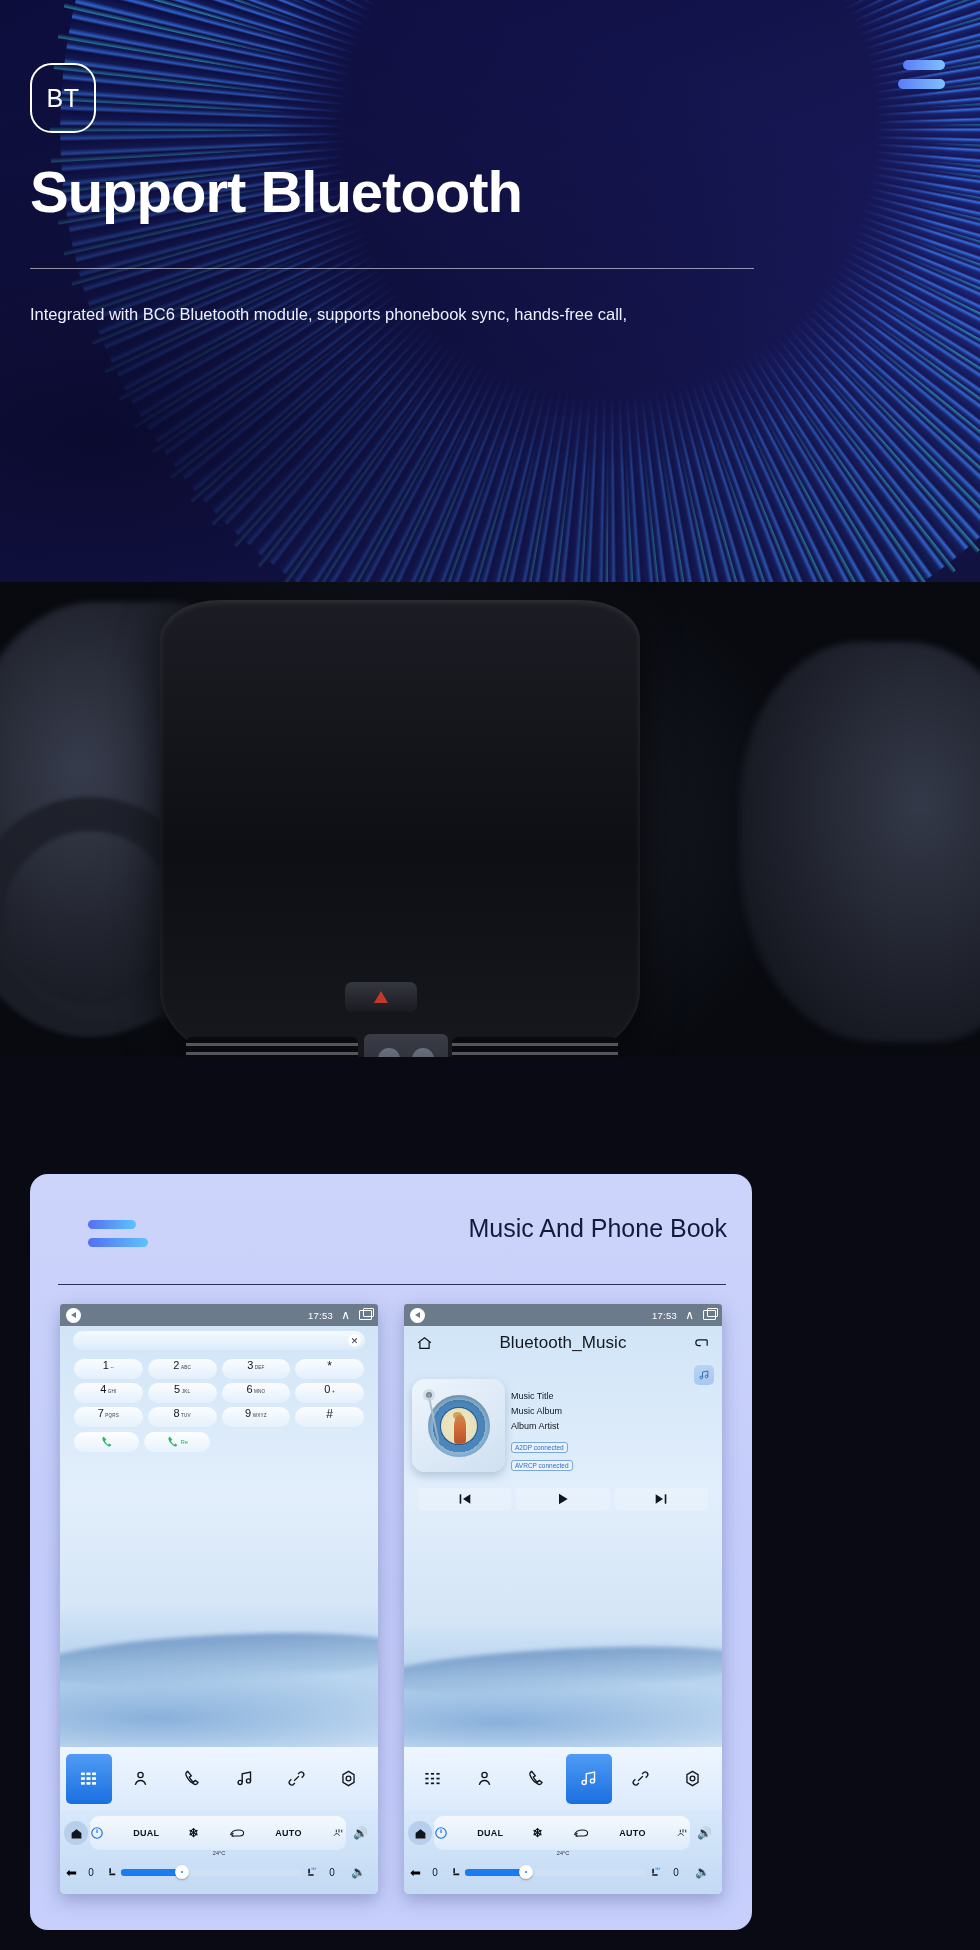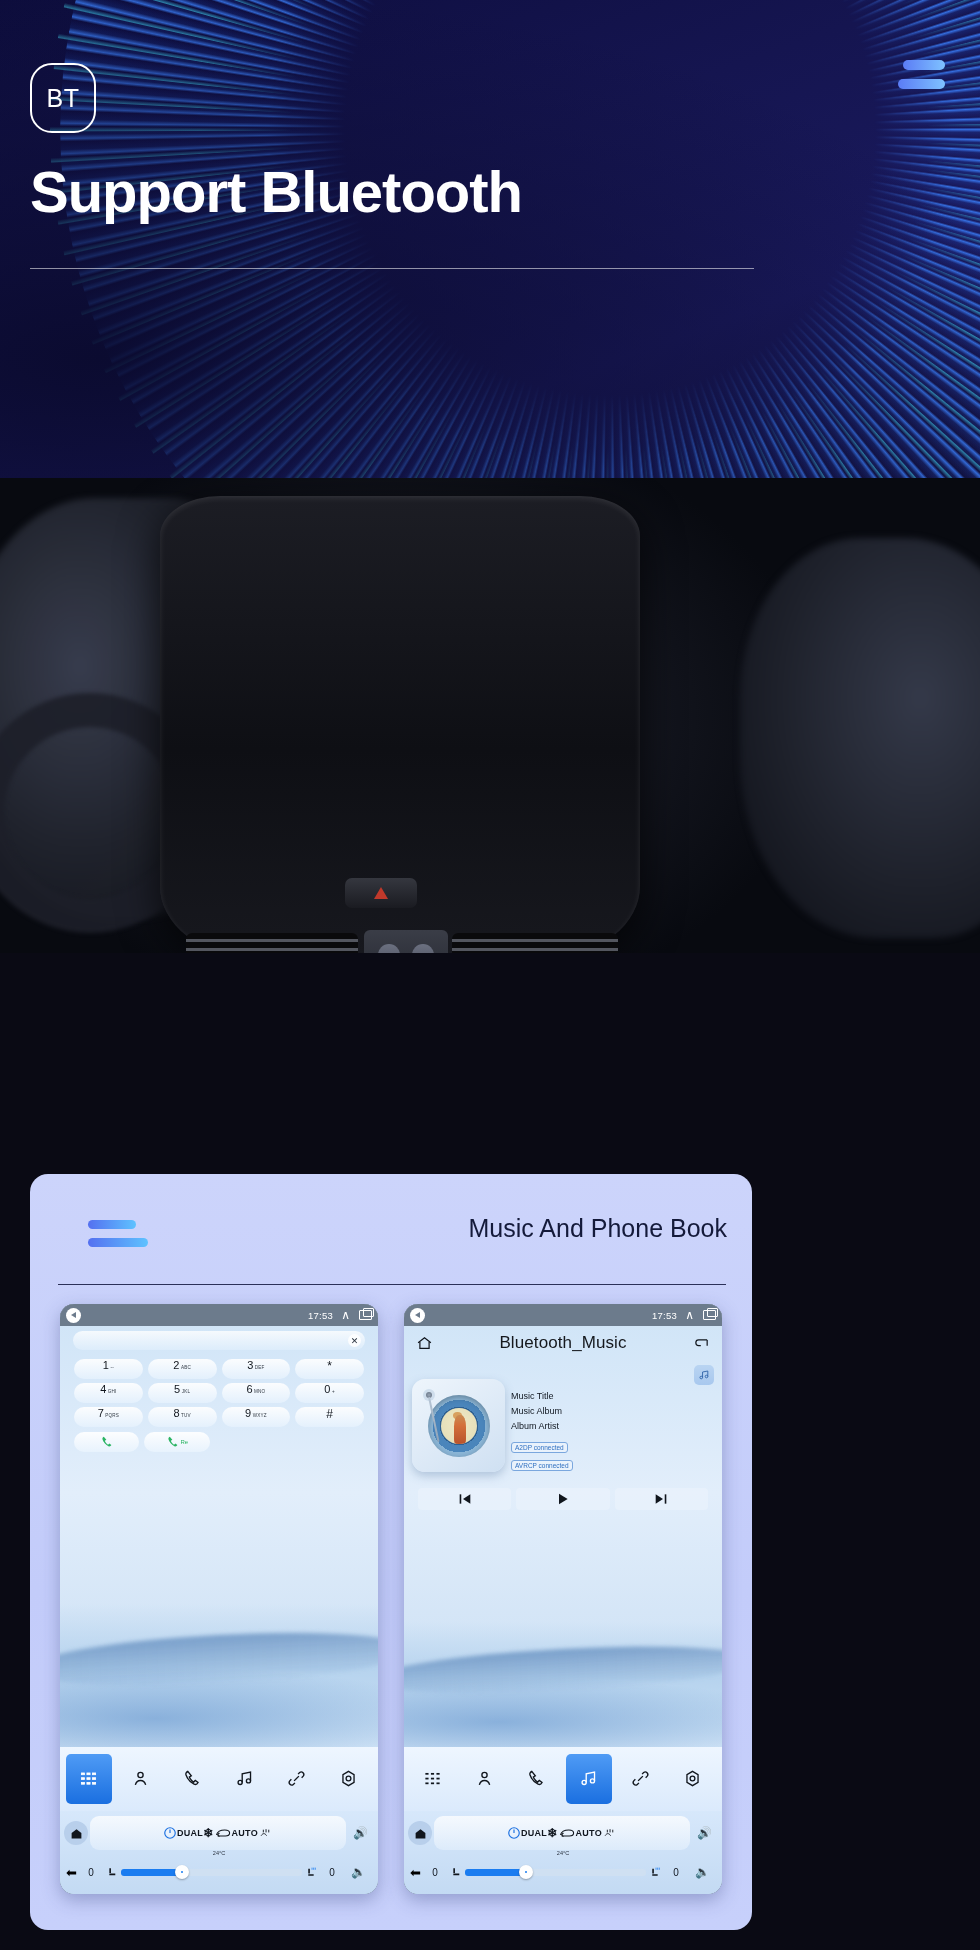--- a/index.html
+++ b/index.html
@@ -7,21 +7,21 @@
     width: 980px; height: 1950px;
     font-family: "Liberation Sans", sans-serif;
     background: #0a0a14;
     overflow: hidden;
     position: relative;
   }
 
   
   .hero {
     position: relative;
-    width: 980px; height: 478px;
+    width: 980px; height: 582px;
     background: linear-gradient(160deg, #0d0d3d 0%, #151550 40%, #1a1a5e 70%, #12123f 100%);
     overflow: hidden;
   }
   .hero-rays {
     position: absolute; top: -420px; right: -180px;
     width: 1100px; height: 1100px;
     border-radius: 50%;
     background:
       repeating-conic-gradient(from 96deg at 50% 50%,
         rgba(40,90,255,0.00) 0deg,
@@ -194,21 +194,21 @@
   .tab.active svg { stroke:#fff; fill:none; }
 
   
   .climate {
     background: linear-gradient(180deg,#d7e8fb,#c3daf3);
     height: 16%; padding: 2px 4px 2px 4px; position: relative;
     display:flex; flex-direction:column; justify-content:center;
   }
   .cl-row { display:flex; align-items:center; gap:2px; height:50%; }
   .cl-home { width:17px;height:17px;border-radius:50%;background:#b8cfeb;display:flex;align-items:center;justify-content:center;}
-  .cl-pill { flex:1; display:flex; align-items:center; justify-content:center;
+  .cl-pill { flex:1; display:flex; align-items:center; justify-content:space-between;
     background: linear-gradient(180deg,rgba(255,255,255,.75),rgba(235,244,254,.5)); border-radius:9px; height:88%; }
   .cl-txt { font-size:7.5px; font-weight:bold; color:#10161f; letter-spacing:.3px;}
   .cl-temp { position:absolute; left:0; right:0; text-align:center; top:47%; font-size:4.2px; color:#2a3340; }
   .cl-vol { font-size:10px; width:22px; text-align:center; }
   .cl-row2 { display:flex; align-items:center; height:50%; gap:3px; padding:0 2px; }
   .cl-num { font-size:8px; color:#10161f; width:22px; text-align:center; }
   .slider { flex:1; height:5px; border-radius:3px; background:#cfe0f2; position:relative; }
   .slider .fill { position:absolute; left:0; top:0; bottom:0; width:34%; background:#1a7cf0; border-radius:3px; }
   .slider .knobc { position:absolute; left:30%; top:-3px; width:11px;height:11px;border-radius:50%;background:#fff;
     display:flex;align-items:center;justify-content:center; box-shadow:0 1px 2px rgba(0,0,0,.3);}
@@ -285,21 +285,21 @@
     background: linear-gradient(90deg,#5470f0,#5ec2ff); }
   .card-bars i:first-child { width: 48px; }
   .card-bars i:last-child  { width: 60px; }
   .card-title { position:absolute; right: 25px; top: 40px; font-size: 25px; color:#141a3a; }
   .card-rule { position:absolute; left: 28px; top: 110px; width: 668px; height:1px; background:#2b3158; }
 
   .phone-l { left: 30px; }
   .phone-r { left: 374px; }
   .phone-shell {
     position:absolute; top: 130px; width: 318px; height: 590px;
-    background: #0a0a0f; border-radius: 14px; overflow:hidden;
+    background: #0a0a0f; border-radius: 4px; overflow:hidden;
     box-shadow: 0 6px 18px rgba(50,60,120,.35);
   }
 </style>
 </head>
 <body>
 
 <div class="hero">
   <div class="hero-rays"></div>
   <div class="hero-rays2"></div>
   <div class="hero-vignette"></div>
@@ -309,20 +309,21 @@
   </div>
 
   <div class="hero-bars">
     <i></i>
     <i></i>
   </div>
 
   <div class="hero-title">Support Bluetooth</div>
   <div class="hero-rule"></div>
   <div class="hero-sub">
+    <div>Integrated with BC6 Bluetooth module, supports phonebook sync, hands-free call,</div>
   </div>
 </div>
 
 <div class="car">
   <div class="dash-left"></div>
   <div class="dash-right"></div>
   <div class="wheel"></div>
 
   <div class="center-stack"></div>
   <div class="hazard">

